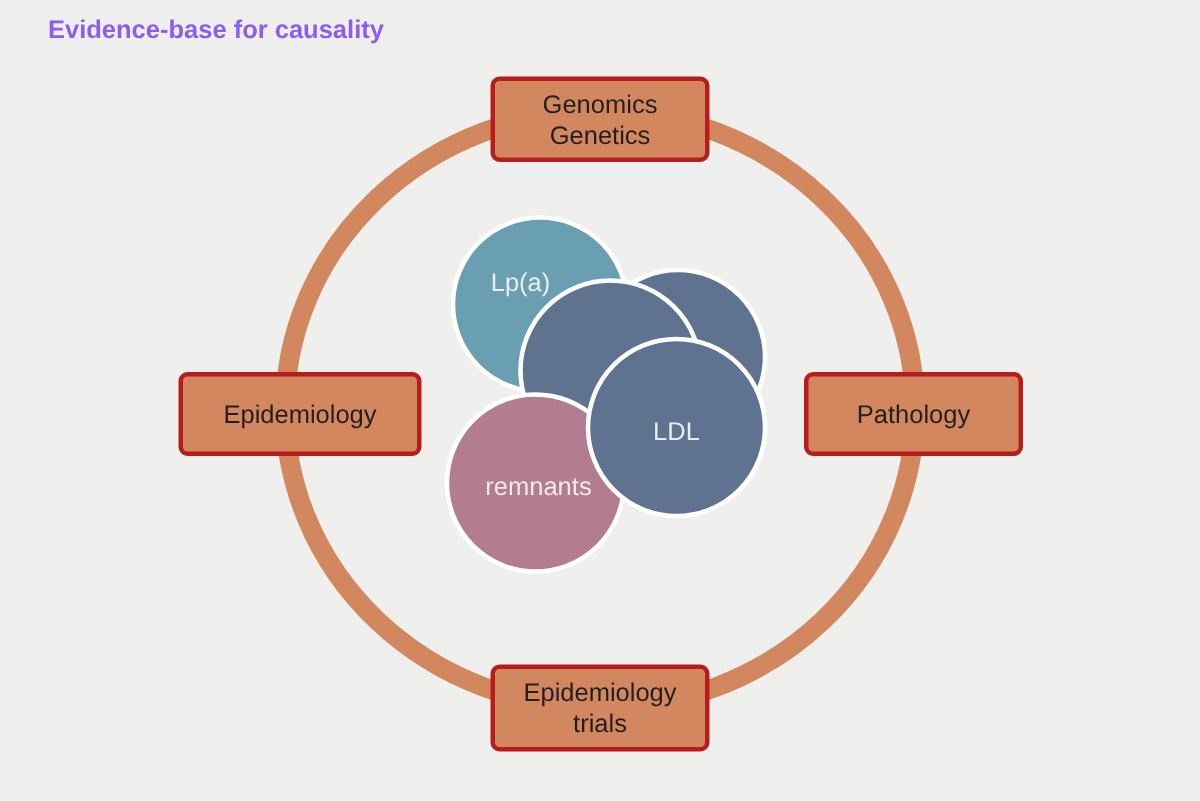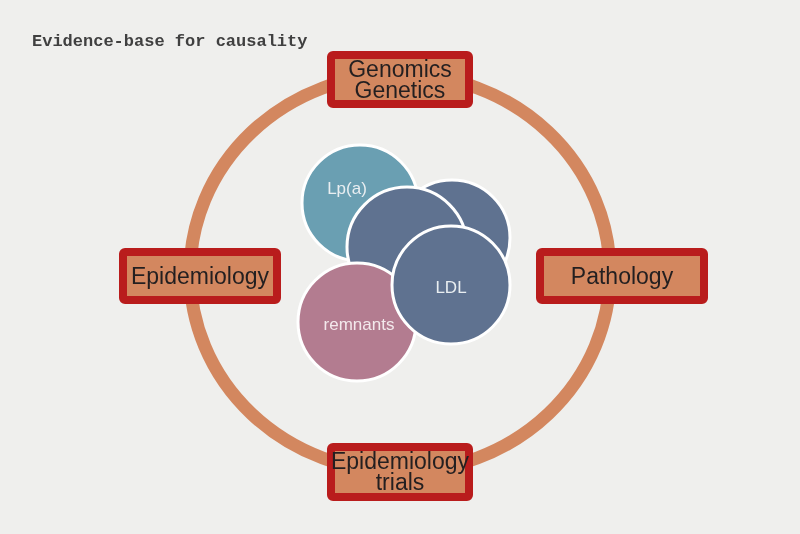--- a/index.html
+++ b/index.html
@@ -1,24 +1,24 @@
 <!DOCTYPE html>
 <html><head>
   <meta charset="utf-8">
   <style>
     html, body { margin:0; padding:0; }
     body { width:800px; height:534px; background:#efefed; position:relative; overflow:hidden; font-family:"Liberation Sans", sans-serif; }
-    .title { position:absolute; left:32px; top:32px; font-size:17px; font-weight:bold; color:#404040;font-family:Liberation Mono, monospace; }
+    .title { position:absolute; left:32px; top:10px; font-size:17px; font-weight:bold; color:#8b5cf6; }
     svg.ring { position:absolute; left:0; top:0; }
-    .box { position:absolute; background:#d3875f; border:8px solid #b91c1c; border-radius:6px; box-sizing:border-box;
+    .box { position:absolute; background:#d3875f; border:3px solid #b91c1c; border-radius:6px; box-sizing:border-box;
            display:flex; flex-direction:column; align-items:center; justify-content:center;
-           color:#231f20; font-size:23px; line-height:21px; text-align:center; }
+           color:#231f20; font-size:17px; line-height:21px; text-align:center; }
     .box-top { left:327px; top:51px; width:146px; height:57px; }
     .box-left { left:119px; top:248px; width:162px; height:56px; }
-    .box-right { left:536px; top:248px; width:172px; height:56px; }
+    .box-right { left:536px; top:248px; width:146px; height:56px; }
     .box-bottom { left:327px; top:443px; width:146px; height:58px; }
   </style>
 </head>
 <body>
 
 <div class="title">Evidence-base for causality</div>
 
 <svg class="ring" width="800" height="534" viewBox="0 0 800 534">
   <ellipse cx="400" cy="273" rx="210" ry="199" fill="none" stroke="#d3875f" stroke-width="13"></ellipse>
 

